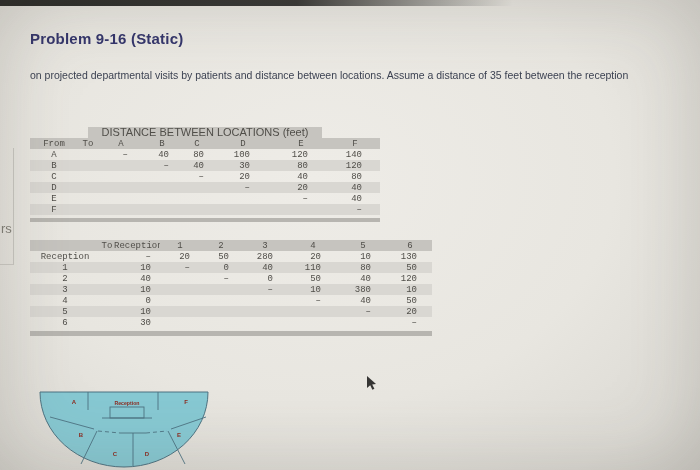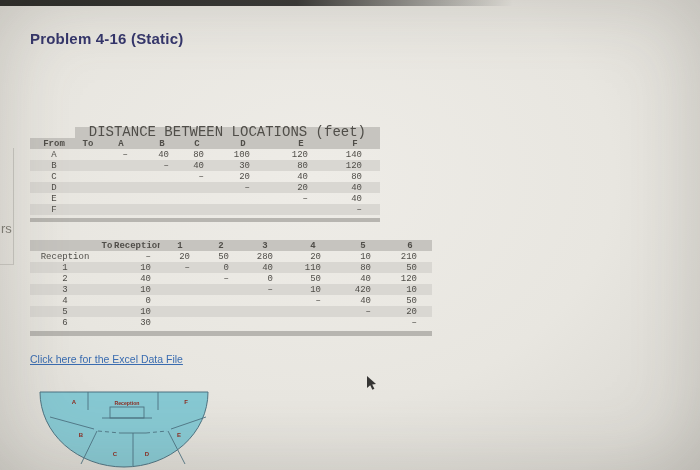--- a/index.html
+++ b/index.html
@@ -28,26 +28,26 @@
     font-size:15px; font-weight:bold; color:#34356b; letter-spacing:.2px;
   }
   .desc{
     position:absolute; left:30px; top:69px; width:650px;
     font-size:10.5px; line-height:13.5px; color:#3d4353;
   }
   
   .tblwrap{ position:absolute; }
   .tblwrap.t1{ left:30px; top:127px; width:350px; }
   .tblwrap.t2{ left:30px; top:240px; width:402px; }
-  .tbl-title{ text-align:right; height:11px; line-height:11px;
-    font-family:Liberation Mono, monospace; font-size:14px; color:#504e49; }
+  .tbl-title{ text-align:center; height:11px; line-height:11px;
+    font-family:Liberation Sans, sans-serif; font-size:11px; color:#504e49; }
   .tbl-title span{ background:#c6c4bf; padding:0 14px; display:inline-block; height:11px; }
   table.tbl{ border-collapse:collapse; table-layout:fixed; width:100%;
     font-family:"Liberation Mono", monospace; font-size:9px; color:#504e49; }
-  table.tbl th{ background:#c6c4bf; font-weight:bold; text-align:center;
+  table.tbl th{ background:#c6c4bf; font-weight:normal; text-align:center;
     height:11px; padding:0; overflow:hidden; }
   table.tbl td{ height:11px; padding:0; text-align:right; overflow:hidden; }
   table.tbl td:first-child{ text-align:center; }
   table.tbl tbody tr:nth-child(even){ background:#d9d7d2; }
   .bottom-band{ height:4px; background:#b7b5b0; margin-top:3px; }
   .t2 .bottom-band{ height:5px; }
   
   .t1 td:nth-child(2){ text-align:center; }
   .t1 td:nth-child(3){ padding-right:16px; }
   .t1 td:nth-child(4){ padding-right:11px; }
@@ -74,23 +74,24 @@
   .cursor{ position:absolute; left:366px; top:376px; }
 </style>
 </head>
 <body>
 
 <div id="screen">
   <div class="top-strip"></div>
   <div class="panel-edge"></div>
   <div class="edge-frag">rs</div>
 
-  <div class="page-title">Problem 4-16 (Static)</div>
+  <div class="page-title">Problem 9-16 (Static)</div>
 
   <div class="desc">
+    <div>on projected departmental visits by patients and distance between locations. Assume a distance of 35 feet between the reception</div>
   </div>
 
   <div class="tblwrap t1">
     <div class="tbl-title"><span>DISTANCE BETWEEN LOCATIONS (feet)</span></div>
     <table class="tbl">
       <colgroup>
         <col style="width:48px">
           <col style="width:20px">
           <col style="width:46px">
           <col style="width:36px">
@@ -206,21 +207,21 @@
       <tbody>
           <tr>
             <td>Reception</td>
             <td></td>
             <td>–</td>
             <td>20</td>
             <td>50</td>
             <td>280</td>
             <td>20</td>
             <td>10</td>
-            <td>210</td>
+            <td>130</td>
           </tr>
           <tr>
             <td>1</td>
             <td></td>
             <td>10</td>
             <td>–</td>
             <td>0</td>
             <td>40</td>
             <td>110</td>
             <td>80</td>
@@ -238,21 +239,21 @@
             <td>120</td>
           </tr>
           <tr>
             <td>3</td>
             <td></td>
             <td>10</td>
             <td></td>
             <td></td>
             <td>–</td>
             <td>10</td>
-            <td>420</td>
+            <td>380</td>
             <td>10</td>
           </tr>
           <tr>
             <td>4</td>
             <td></td>
             <td>0</td>
             <td></td>
             <td></td>
             <td></td>
             <td>–</td>
@@ -279,21 +280,20 @@
             <td></td>
             <td></td>
             <td></td>
             <td>–</td>
           </tr>
         </tbody>
     </table>
     <div class="bottom-band"></div>
   </div>
 
-  <a class="excel-link">Click here for the Excel Data File</a>
 
   <svg class="clinic" width="178" height="79" viewBox="0 0 178 79">
     <path d="M 4 1 A 84 75 0 0 0 172 1 Z" fill="#87c9d3" stroke="#4d7382" stroke-width="1"></path>
 
     <line x1="52" y1="1" x2="52" y2="19" stroke="#4d7382" stroke-width="0.9"></line>
     <line x1="122" y1="1" x2="122" y2="19" stroke="#4d7382" stroke-width="0.9"></line>
 
     <rect x="74" y="16" width="34" height="11" fill="none" stroke="#4d7382" stroke-width="0.9"></rect>
     <line x1="66" y1="27" x2="116" y2="27" stroke="#4d7382" stroke-width="0.9"></line>
 

